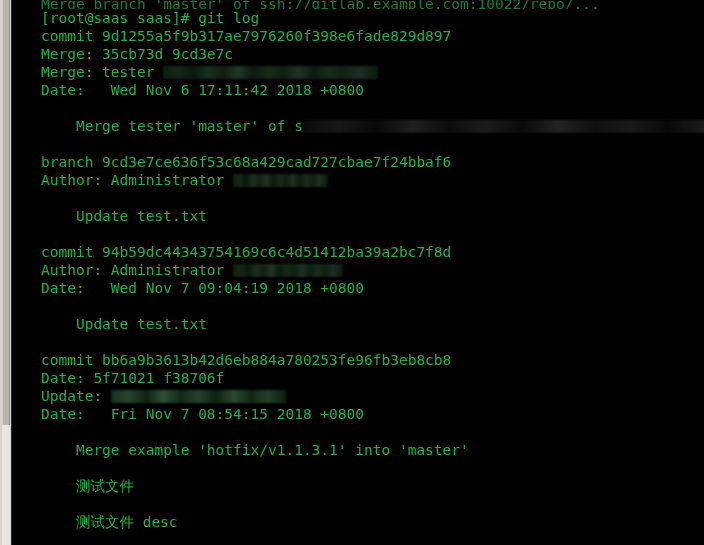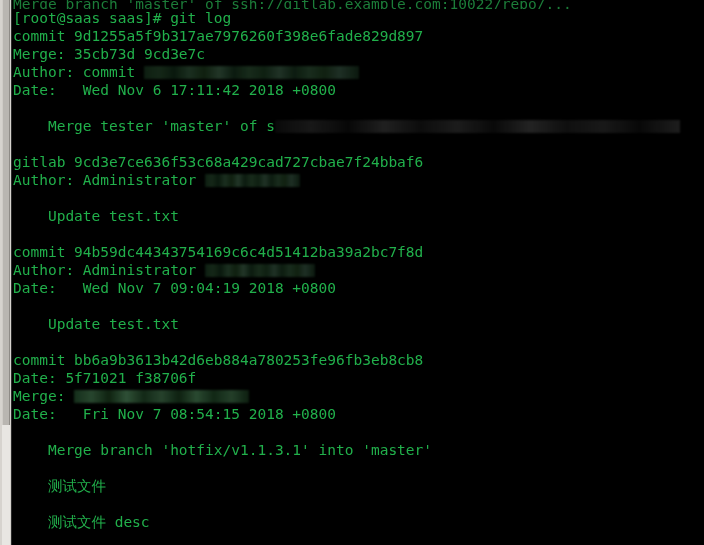--- a/index.html
+++ b/index.html
@@ -58,20 +58,21 @@
     overflow: hidden;
   }
   .line {
     position: relative;
     height: 18px;
     line-height: 18px;
     font-size: 14.5px;
     color: #21b04b;
     white-space: pre;
     letter-spacing: 0px;
+    margin-left: 28px;
   }
   .line.top-cut {
     height: 9px;
     line-height: 9px;
     overflow: hidden;
     color: #1c7d39;
   }
   .line .txt { display: inline; }
   .line.blank { color: transparent; }
 
@@ -112,41 +113,41 @@
     <div id="scrollbar-track"></div>
     <div id="scrollbar-thumb" style="top: 0px; height: 425px;"></div>
   </div>
 
   <div id="console">
 
   <div class="line top-cut"><span class="txt">Merge branch 'master' of ssh://gitlab.example.com:10022/repo/...</span></div>
       <div class="line"><span class="txt">[root@saas saas]# git log</span></div>
       <div class="line"><span class="txt">commit 9d1255a5f9b317ae7976260f398e6fade829d897</span></div>
       <div class="line"><span class="txt">Merge: 35cb73d 9cd3e7c</span></div>
-      <div class="line"><span class="txt">Author: commit </span><span class="redact" style="width: 215px;"></span></div>
+      <div class="line"><span class="txt">Merge: tester </span><span class="redact" style="width: 215px;"></span></div>
       <div class="line"><span class="txt">Date:   Wed Nov 6 17:11:42 2018 +0800</span></div>
       <div class="line blank"> </div>
       <div class="line"><span class="txt">    Merge tester 'master' of s</span><span class="redact dark" style="width: 405px;"></span></div>
       <div class="line blank"> </div>
-      <div class="line"><span class="txt">gitlab 9cd3e7ce636f53c68a429cad727cbae7f24bbaf6</span></div>
+      <div class="line"><span class="txt">branch 9cd3e7ce636f53c68a429cad727cbae7f24bbaf6</span></div>
       <div class="line"><span class="txt">Author: Administrator </span><span class="redact" style="width: 95px;"></span></div>
       <div class="line blank"> </div>
       <div class="line"><span class="txt">    Update test.txt</span></div>
       <div class="line blank"> </div>
       <div class="line"><span class="txt">commit 94b59dc44343754169c6c4d51412ba39a2bc7f8d</span></div>
       <div class="line"><span class="txt">Author: Administrator </span><span class="redact" style="width: 110px;"></span></div>
       <div class="line"><span class="txt">Date:   Wed Nov 7 09:04:19 2018 +0800</span></div>
       <div class="line blank"> </div>
       <div class="line"><span class="txt">    Update test.txt</span></div>
       <div class="line blank"> </div>
       <div class="line"><span class="txt">commit bb6a9b3613b42d6eb884a780253fe96fb3eb8cb8</span></div>
       <div class="line"><span class="txt">Date: 5f71021 f38706f</span></div>
-      <div class="line"><span class="txt">Merge: </span><span class="redact green-name" style="width: 175px;"></span></div>
+      <div class="line"><span class="txt">Update: </span><span class="redact green-name" style="width: 175px;"></span></div>
       <div class="line"><span class="txt">Date:   Fri Nov 7 08:54:15 2018 +0800</span></div>
       <div class="line blank"> </div>
-      <div class="line"><span class="txt">    Merge branch 'hotfix/v1.1.3.1' into 'master'</span></div>
+      <div class="line"><span class="txt">    Merge example 'hotfix/v1.1.3.1' into 'master'</span></div>
       <div class="line blank"> </div>
       <div class="line"><span class="txt">    测试文件</span></div>
       <div class="line blank"> </div>
       <div class="line"><span class="txt">    测试文件 desc</span></div>
     </div>
 
 </div>
 
 </body></html>

